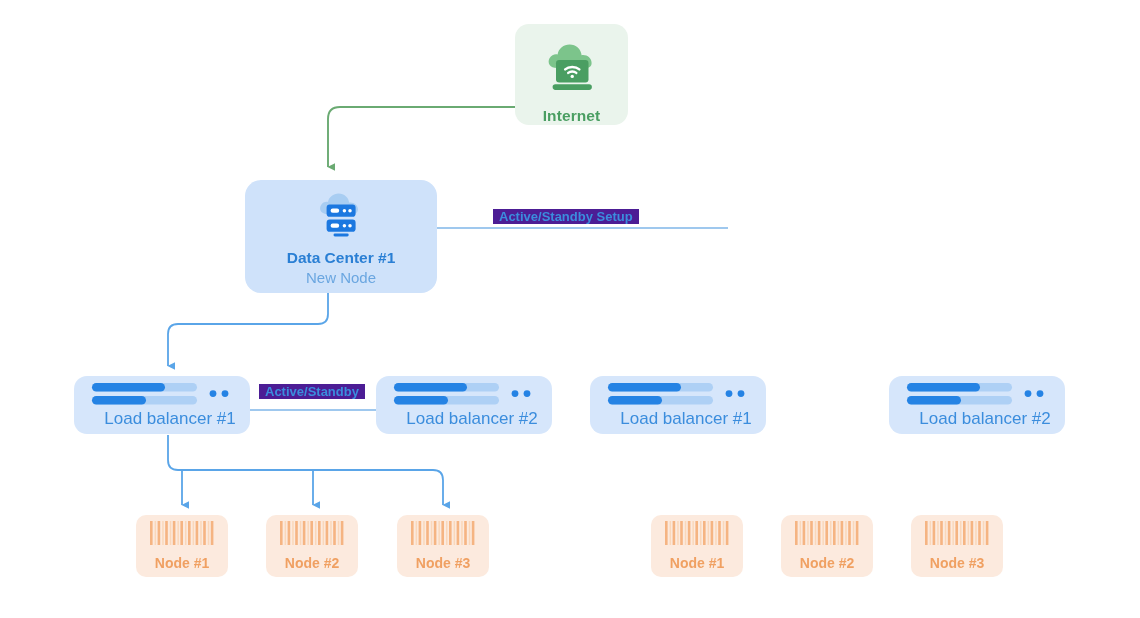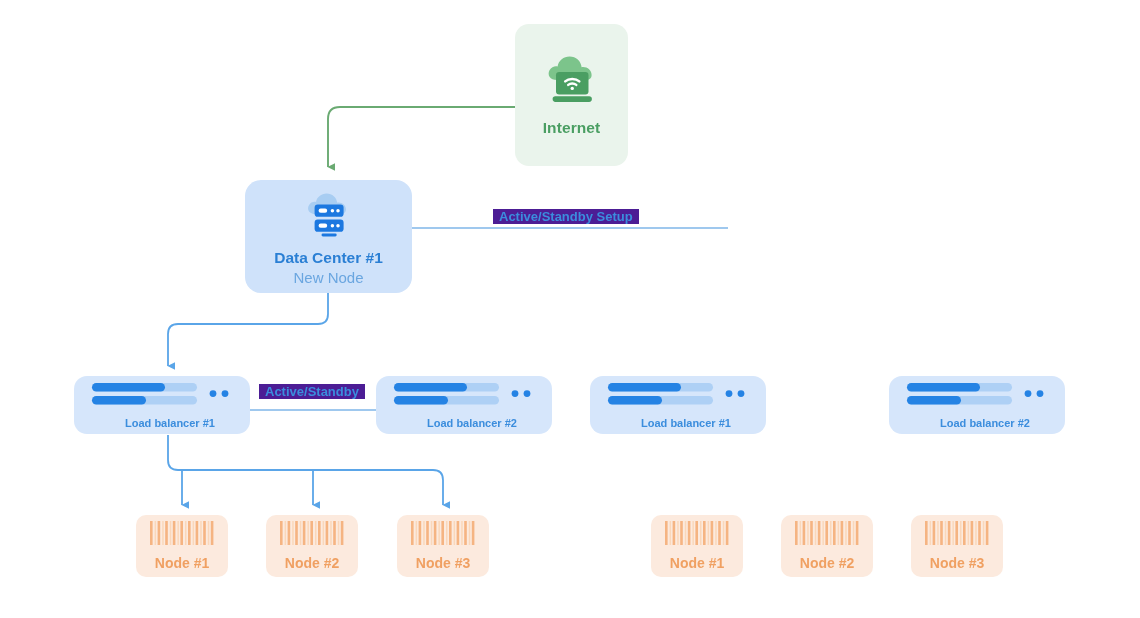--- a/index.html
+++ b/index.html
@@ -35,35 +35,36 @@
     flex-direction: column;
     align-items: center;
     justify-content: center;
   }
 
   
   .internet-box {
     left: 515px;
     top: 24px;
     width: 113px;
-    height: 142px;
+    height: 101px;
     background: #eaf4ec;
     border-radius: 14px;
+    justify-content: flex-end;
   }
   .internet-label {
     font-size: 15.5px;
     font-weight: bold;
     color: #4a9e62;
     margin-top: 9px;
     letter-spacing: .1px;
   }
 
   
   .dc-box {
-    width: 167px;
+    width: 192px;
     height: 113px;
     background: #cfe2fa;
     border-radius: 16px;
   }
   .dc-1 { left: 245px; top: 180px; }
   .dc-2 { left: 728px; top: 180px; }
   .dc-title {
     font-size: 15.5px;
     font-weight: bold;
     color: #2a7fd4;
@@ -94,22 +95,22 @@
     position: relative;
     width: 100%;
     height: 100%;
   }
   .lb-label {
     position: absolute;
     left: 16px;
     right: 0;
     bottom: 5px;
     text-align: center;
-    font-size: 11px;
-    font-weight: bold;
+    font-size: 17px;
+    font-weight: normal;
     color: #3b8ddd;
   }
 
   
   .node-box {
     width: 92px;
     height: 62px;
     background: #fceade;
     border-radius: 10px;
   }

